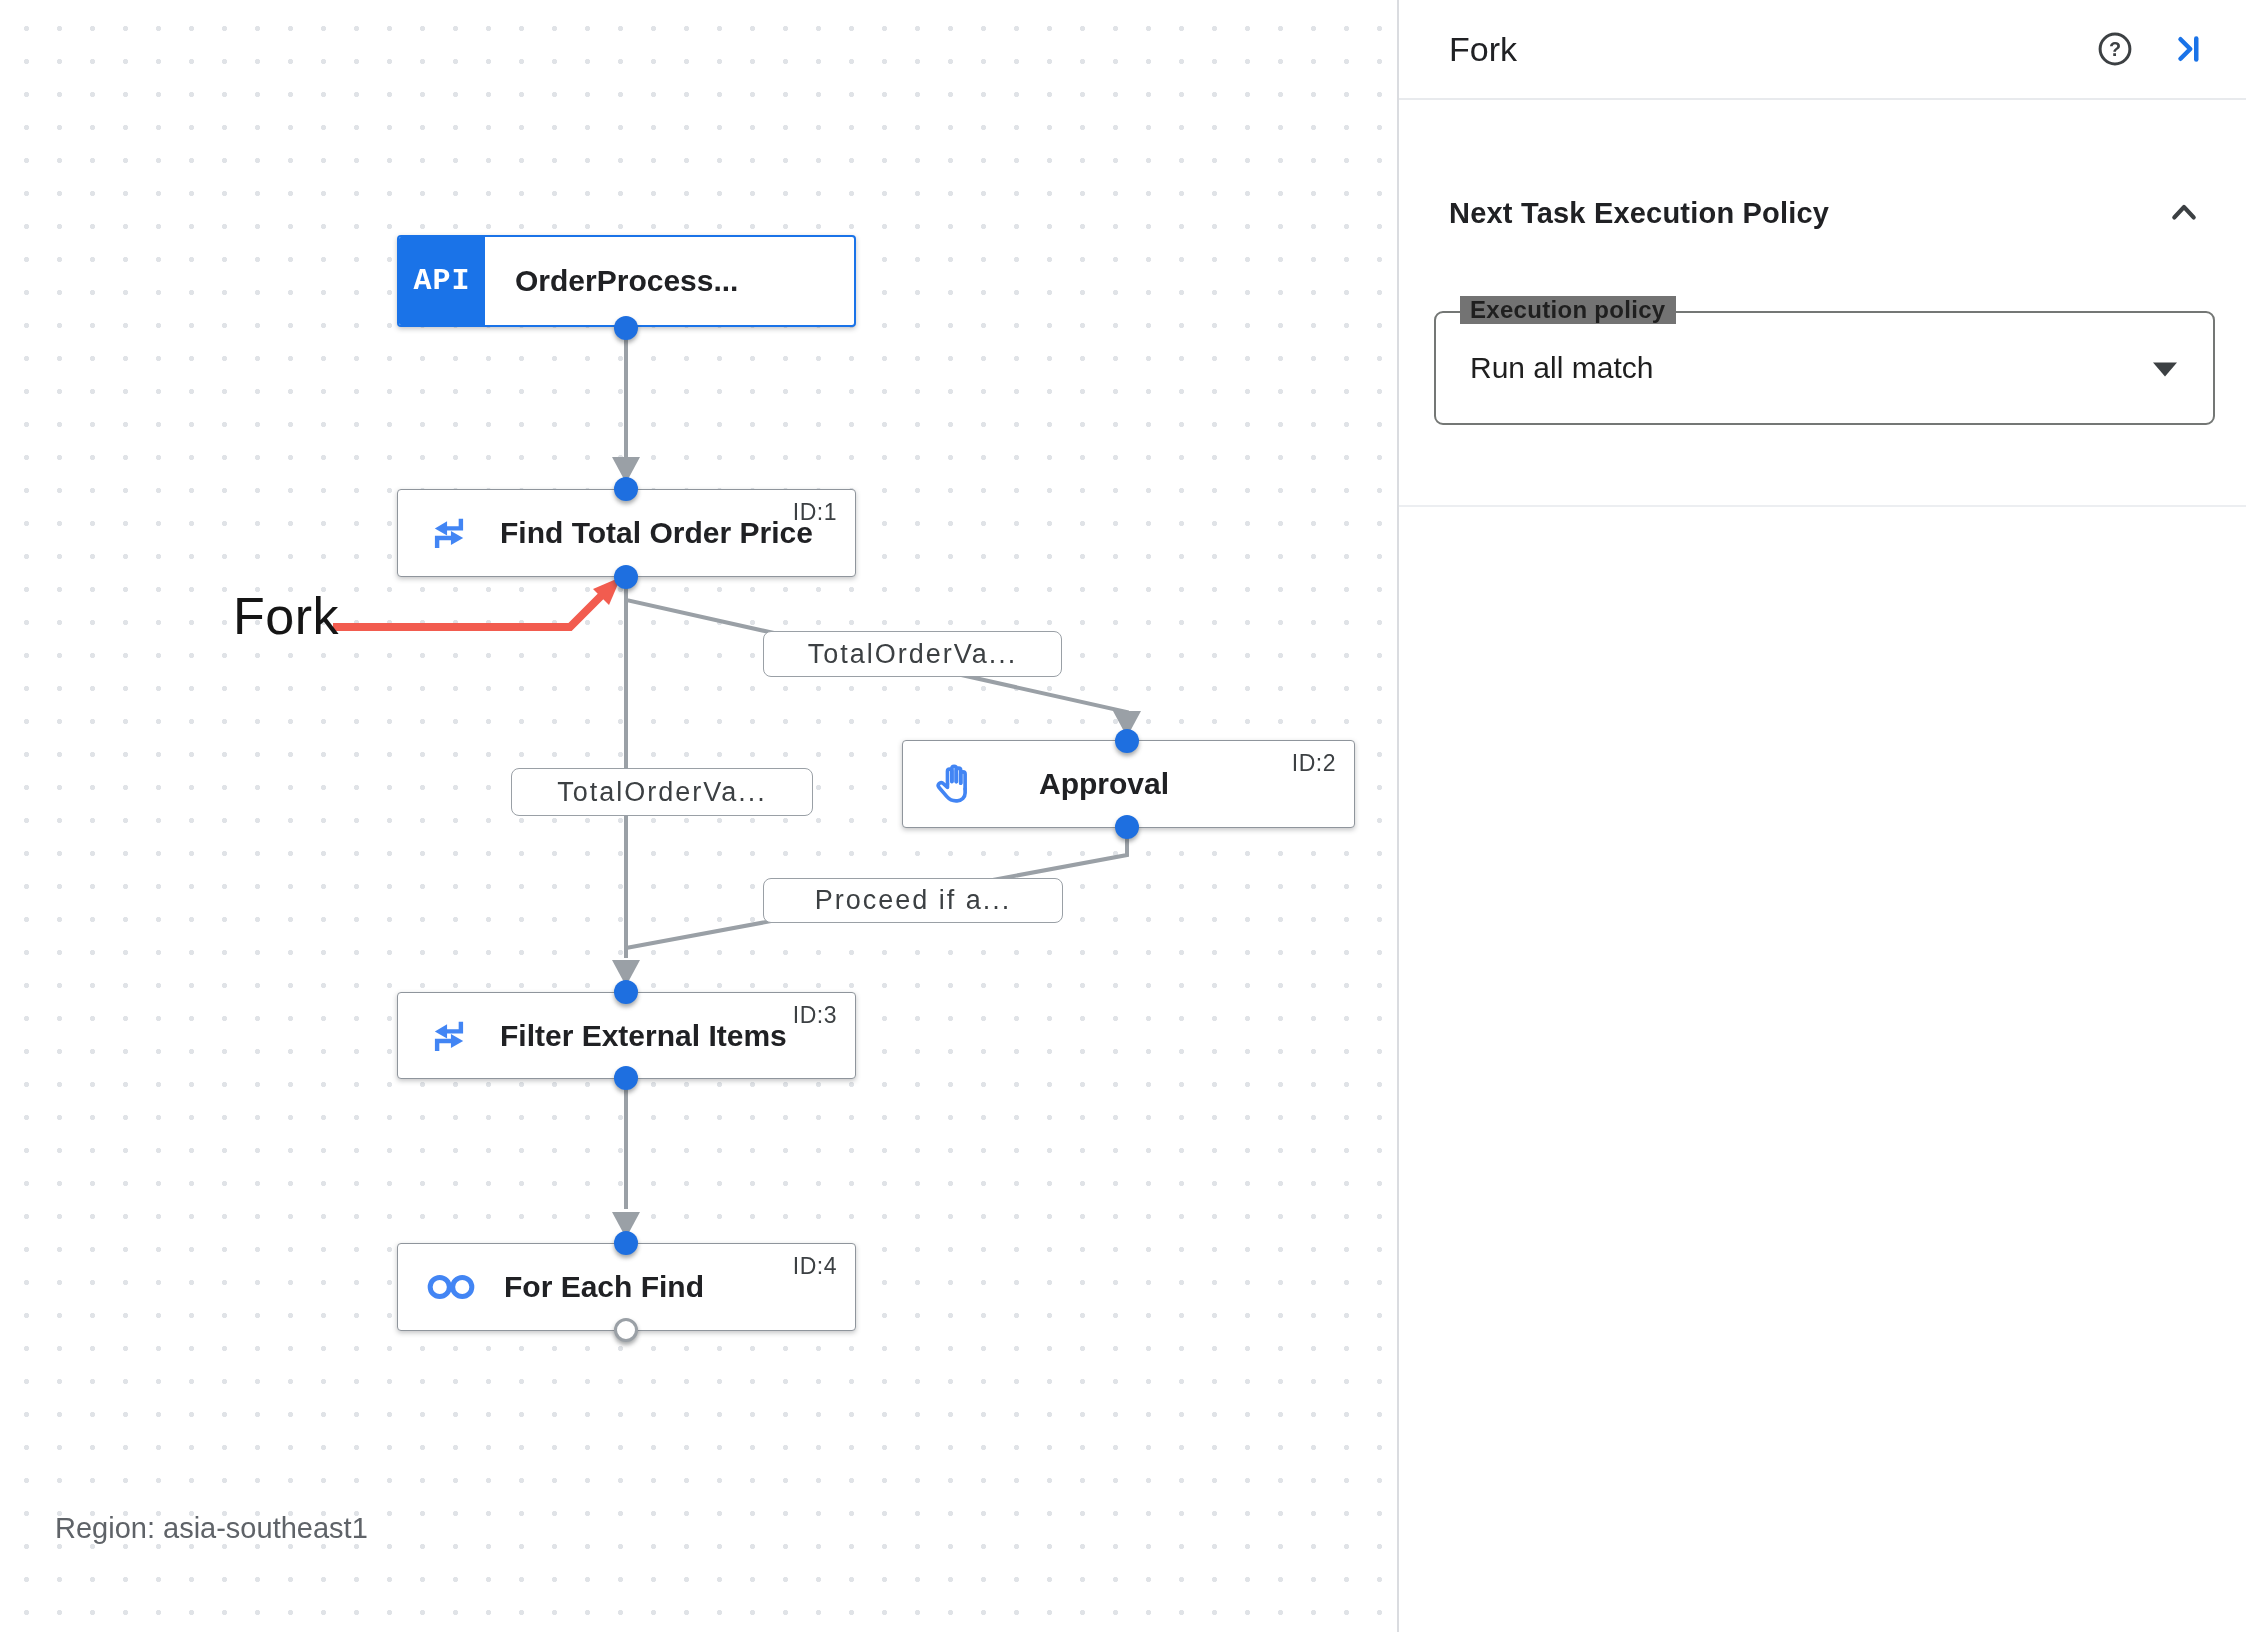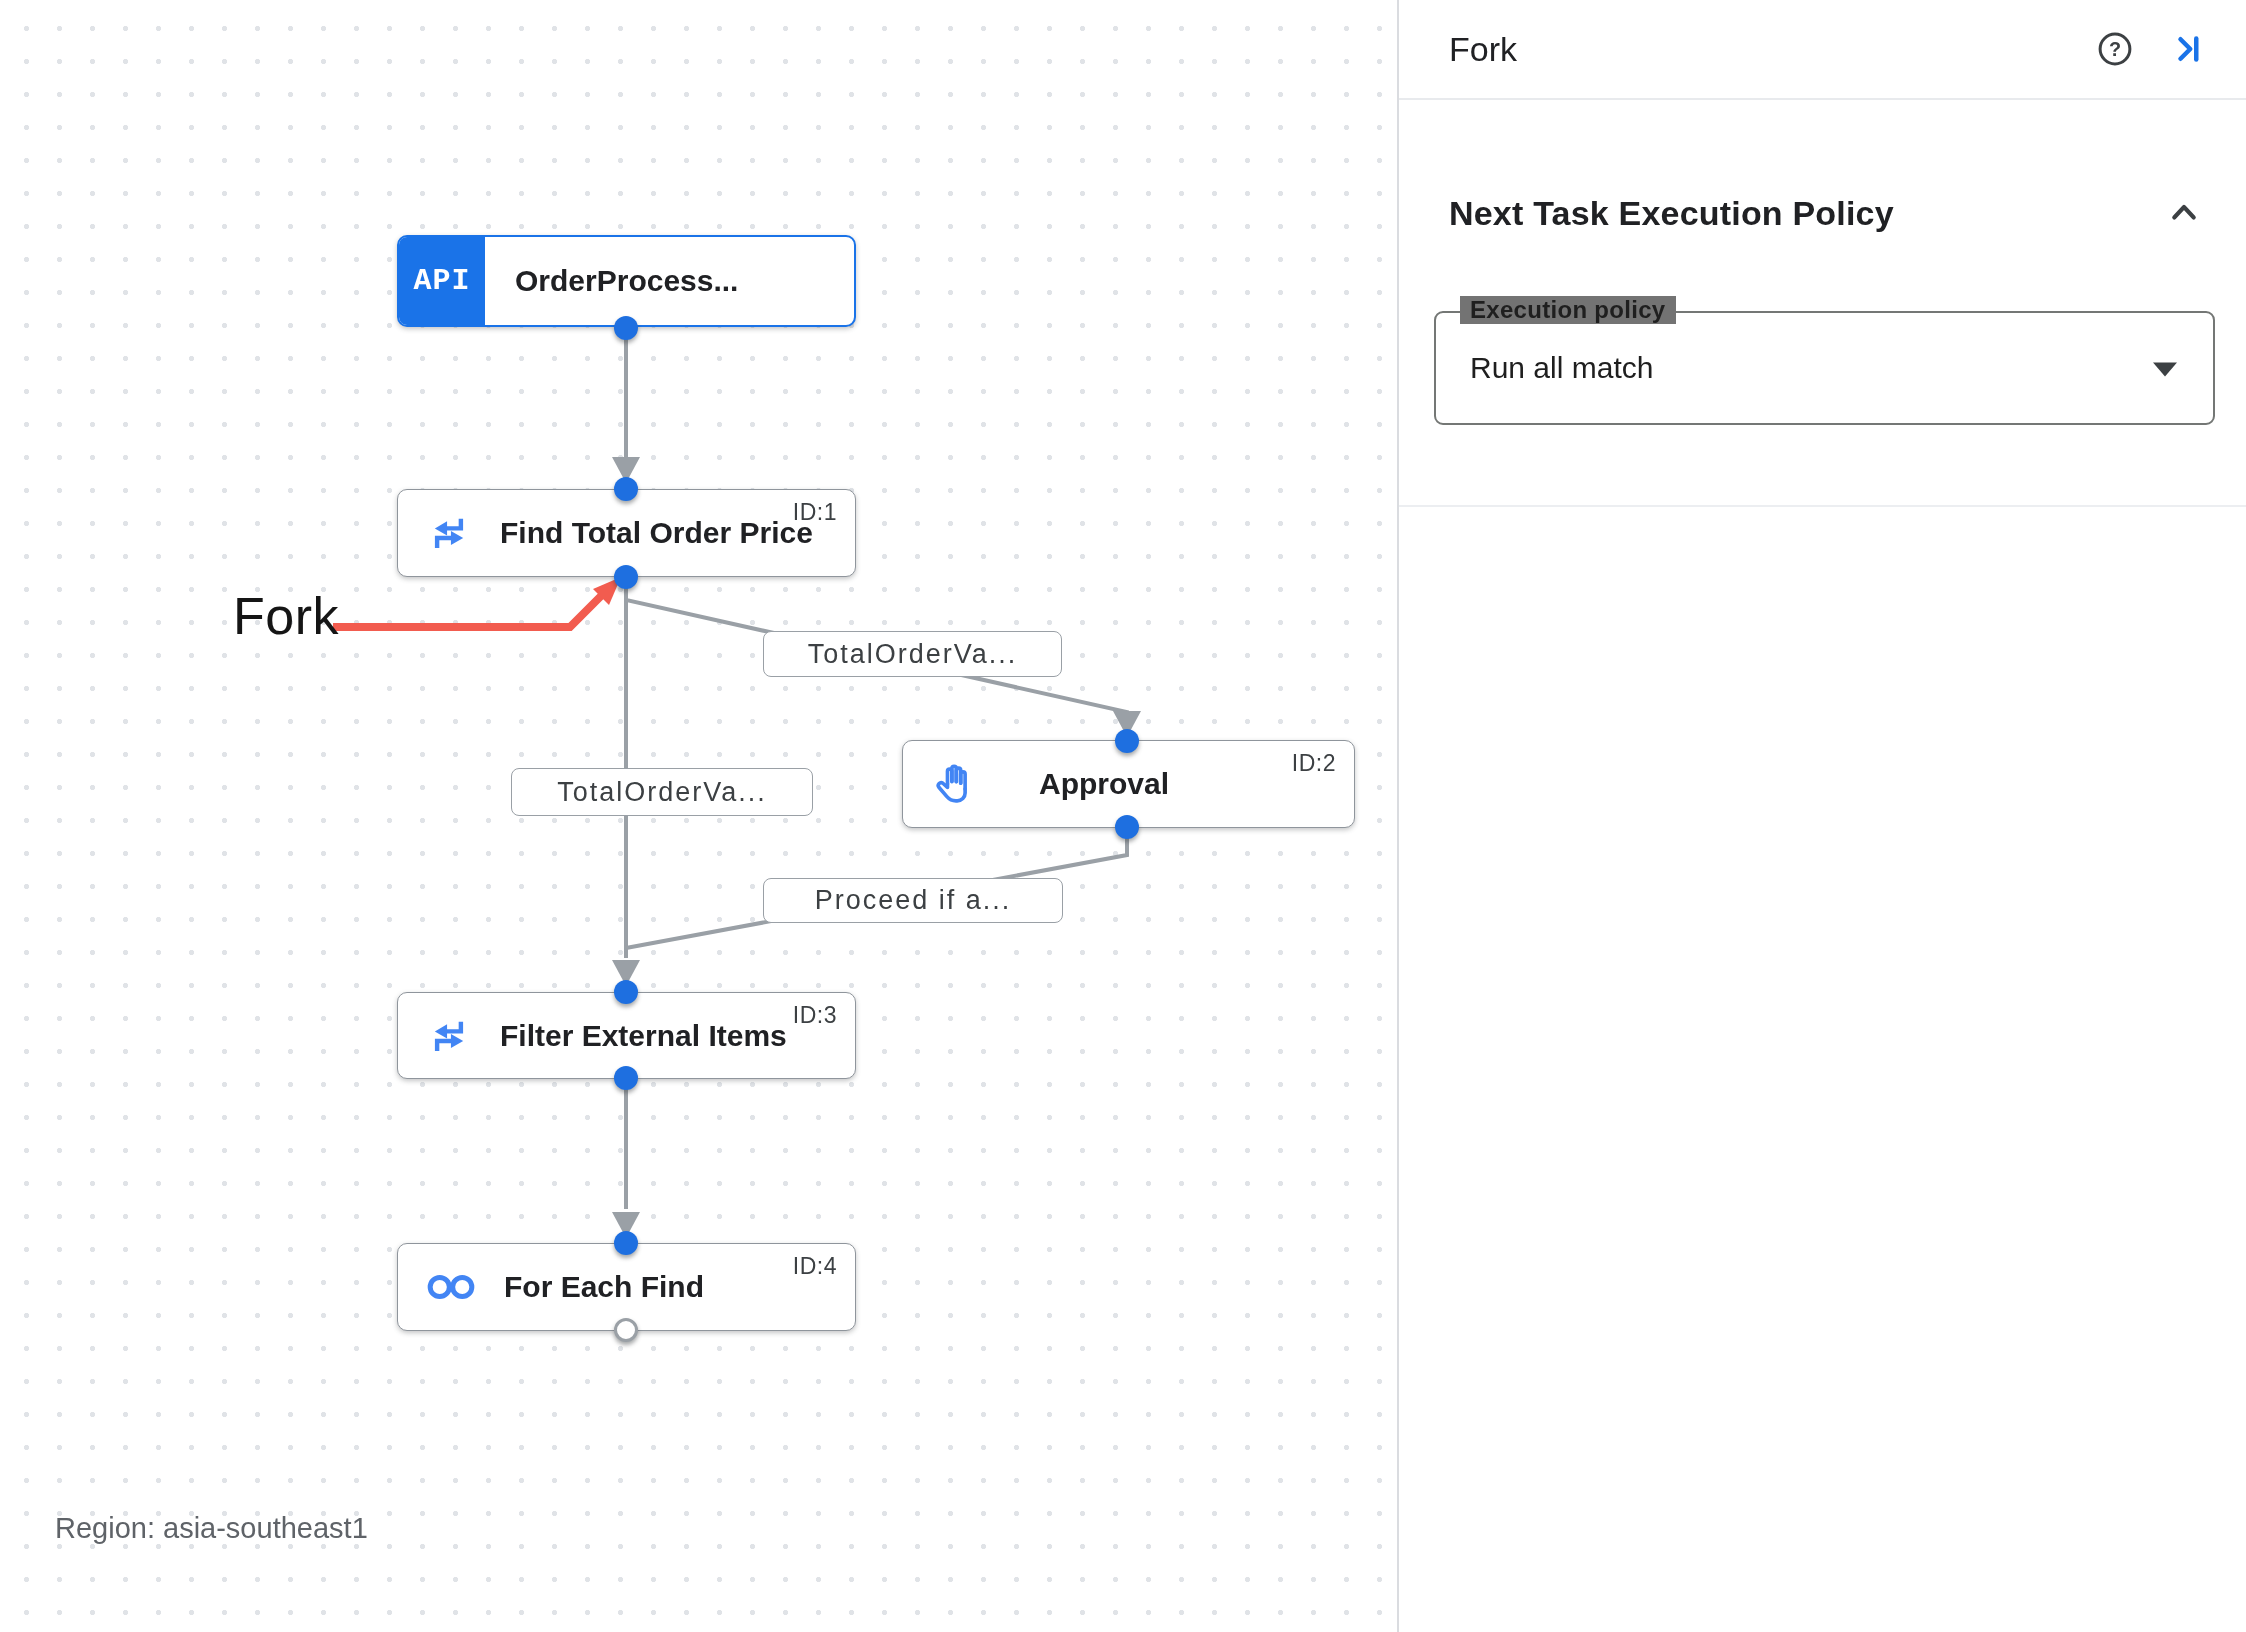--- a/index.html
+++ b/index.html
@@ -11,21 +11,21 @@
     position:absolute; left:0; top:0; width:1397px; height:1632px;
     background-color:#ffffff;
     background-image: radial-gradient(circle, #e0e3e7 2.4px, transparent 2.9px);
     background-size: 33px 33px;
     background-position: 10px 12px;
   }
   .edges-svg { position:absolute; left:0; top:0; z-index:1; }
 
   .node {
     position:absolute; background:#fff;
-    border:1.5px solid #8f959c; border-radius:10px;
+    border:1.5px solid #8f959c; border-radius:4px;
     box-shadow:0 2px 5px rgba(60,64,67,.30);
     display:flex; align-items:center; z-index:2;
   }
   .node-trigger { border:2.5px solid #1a73e8; overflow:hidden; padding:0; }
   .api-badge {
     width:86px; height:100%; background:#1a73e8; flex:0 0 86px;
     display:flex; align-items:center; justify-content:center;
     color:#fff; font-family:"Liberation Mono", monospace;
     font-weight:700; font-size:30px; letter-spacing:1px;
   }
@@ -70,21 +70,21 @@
     padding:0 40px 0 50px; border-bottom:2px solid #e8eaed;
   }
   .panel-title { font-size:34px; color:#202124; font-weight:400; flex:1 1 auto; }
   .panel-header-icons { display:flex; align-items:center; gap:36px; }
   .icon-btn { display:flex; align-items:center; justify-content:center; cursor:pointer; }
 
   .section-header {
     position:absolute; left:50px; right:44px; top:188px; height:50px;
     display:flex; align-items:center; justify-content:space-between;
   }
-  .section-title { font-size:34px; font-weight:700; color:#202124; letter-spacing:.2px; }
+  .section-title { font-size:29px; font-weight:700; color:#202124; letter-spacing:.2px; }
 
   .select-field {
     position:absolute; left:35px; top:311px; width:781px; height:114px;
     border:2px solid #747775; border-radius:9px; background:#fff;
     display:flex; align-items:center; cursor:pointer;
   }
   .select-label {
     position:absolute; top:-17px; left:24px; background:#737373; padding:0 10px;
     font-size:24px; font-weight:600; color:#1f1f1f; letter-spacing:.3px;
   }

